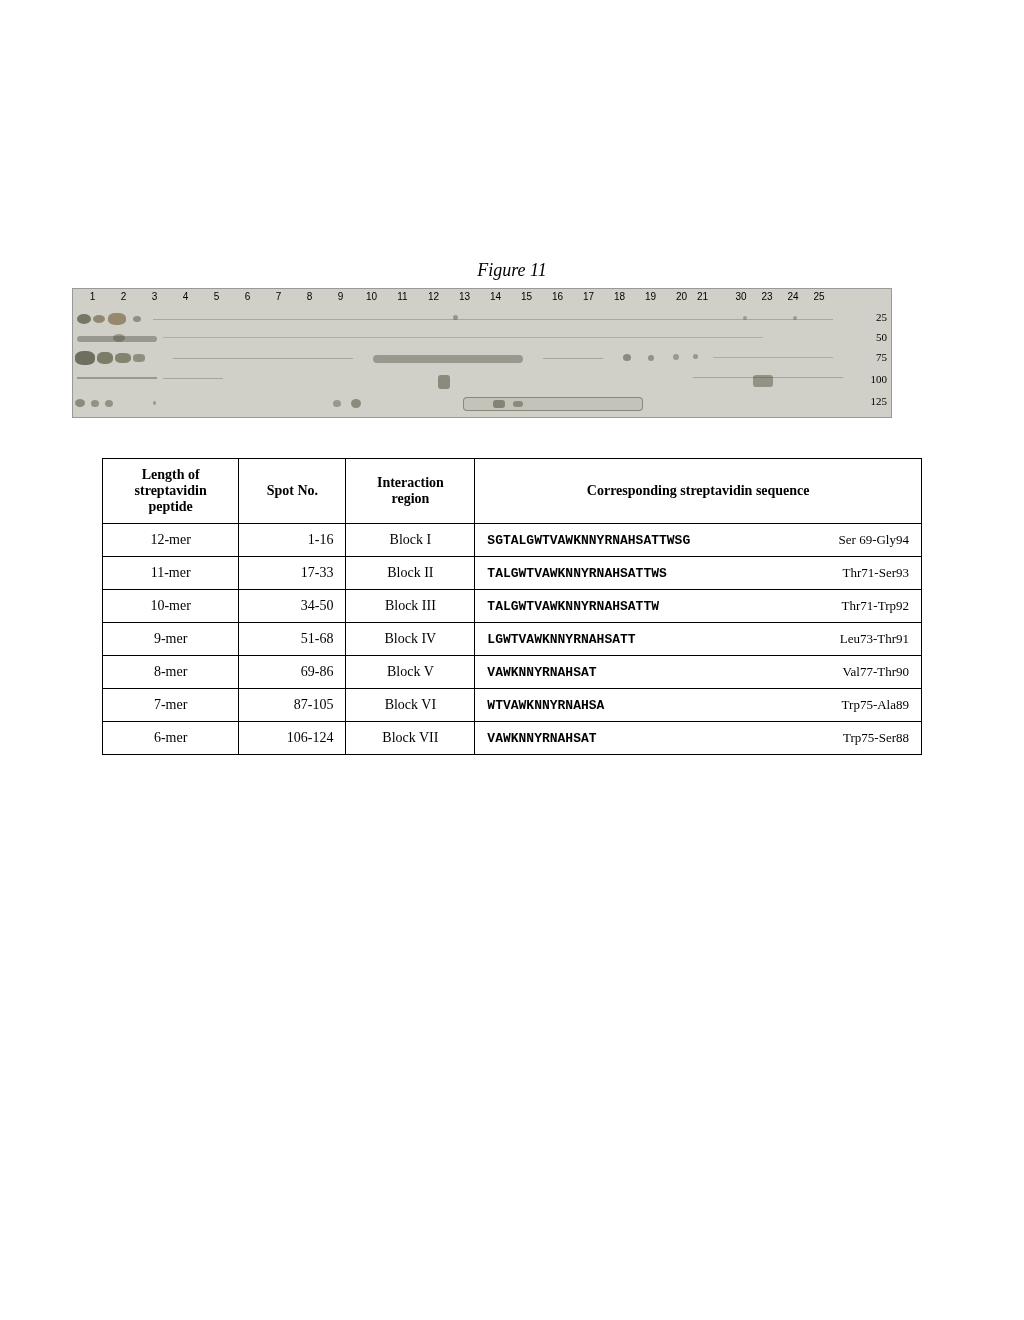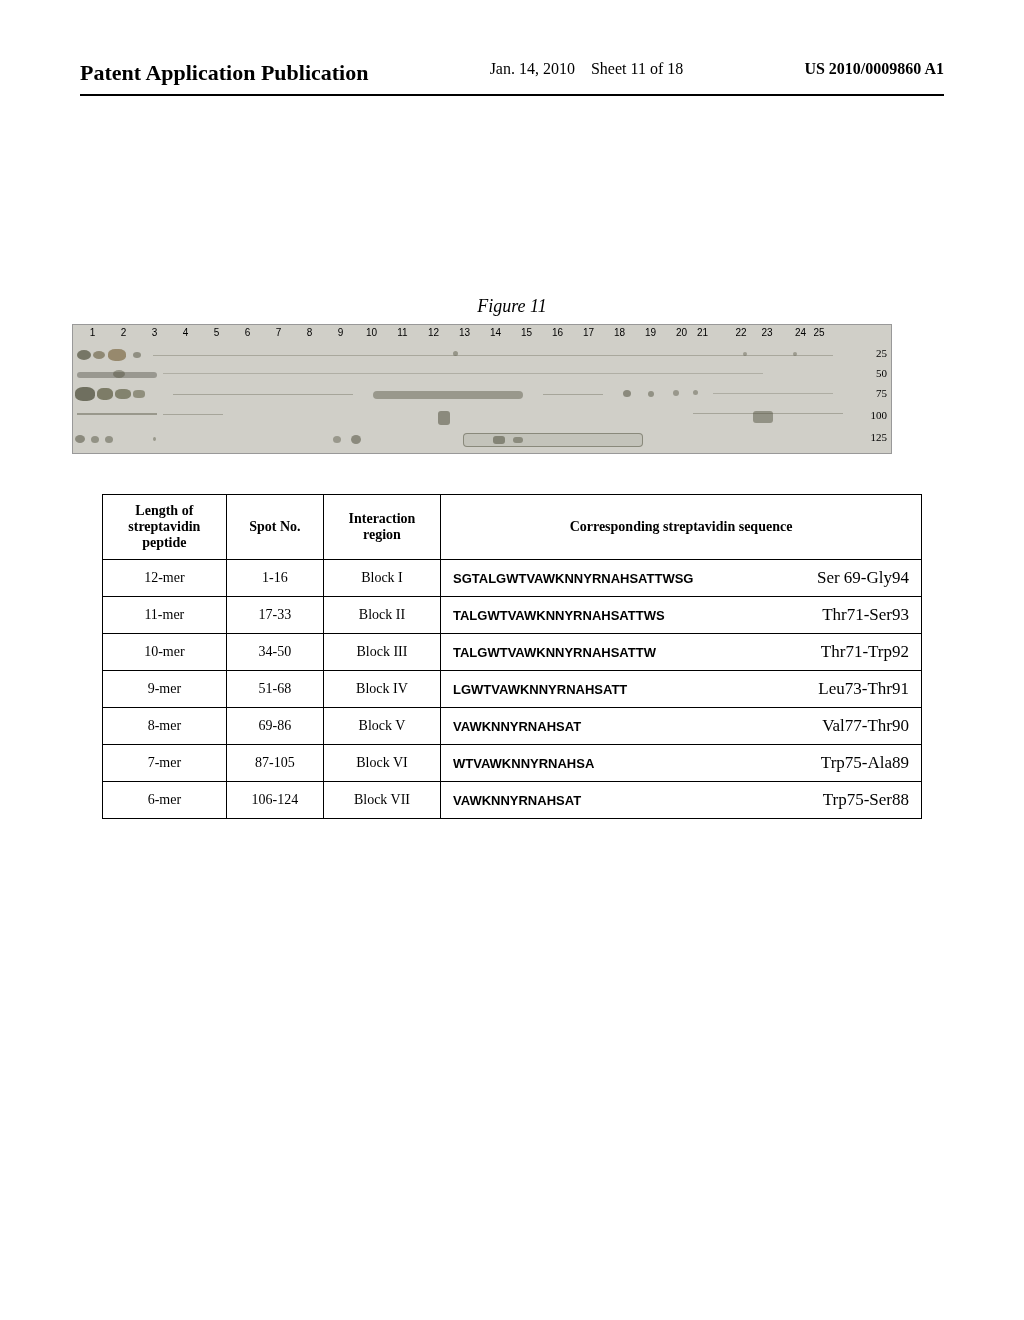--- a/index.html
+++ b/index.html
@@ -89,38 +89,38 @@
     }
 
     .data-table td {
       text-align: left;
     }
 
     .data-table td:first-child {
       text-align: center;
     }
     .data-table td:nth-child(2) {
-      text-align: center;
+      text-align: right;
     }
     .data-table td:nth-child(3) {
       text-align: center;
     }
 
     .seq-bold {
       font-weight: bold;
     }
 
     .seq-cell {
-      font-family: Liberation Sans, sans-serif;
+      font-family: Liberation Mono, monospace;
       font-size: 13px;
       letter-spacing: 0px;
     }
 
     .seq-range {
-      font-size: 17px;
+      font-size: 13px;
       margin-left: 20px;
     }
 
     .seq-container {
       display: flex;
       justify-content: space-between;
       align-items: center;
     }
 
     
@@ -136,28 +136,20 @@
       position: absolute;
       right: 4px;
       font-size: 11px;
     }
   </style>
 </head>
 <body>
 
 <div class="page">
 
-  <div class="header">
-    <div class="header-left">Patent Application Publication</div>
-    <div class="header-center">
-      <span>Jan. 14, 2010</span>&nbsp;&nbsp;&nbsp;
-      <span>Sheet 11 of 18</span>
-    </div>
-    <div class="header-right">US 2010/0009860 A1</div>
-  </div>
 
   <div class="figure-area">
 
     <div class="figure-title">Figure 11</div>
 
     <div class="gel-wrapper">
       <div class="gel-sim">
 
         <div style="position:absolute;top:2px;left:0;right:0;display:flex;padding:0 4px;font-size:10px;font-family:Arial,sans-serif;">
           <span style="width:31px;text-align:center">1</span>
@@ -174,23 +166,23 @@
           <span style="width:31px;text-align:center">12</span>
           <span style="width:31px;text-align:center">13</span>
           <span style="width:31px;text-align:center">14</span>
           <span style="width:31px;text-align:center">15</span>
           <span style="width:31px;text-align:center">16</span>
           <span style="width:31px;text-align:center">17</span>
           <span style="width:31px;text-align:center">18</span>
           <span style="width:31px;text-align:center">19</span>
           <span style="width:31px;text-align:center">20</span>
           <span style="width:31px;text-align:left">21</span>
-          <span style="width:26px;text-align:center">22</span>
+          <span style="width:26px;text-align:center">30</span>
           <span style="width:26px;text-align:center">23</span>
-          <span style="width:26px;text-align:right">24</span>
+          <span style="width:26px;text-align:center">24</span>
           <span style="width:26px;text-align:center">25</span>
         </div>
 
         <div style="position:absolute;top:22px;left:0;right:0;height:18px;">
 
           <div style="position:absolute;left:4px;top:3px;width:14px;height:10px;background:rgba(80,80,60,0.7);border-radius:50%;"></div>
           <div style="position:absolute;left:20px;top:4px;width:12px;height:8px;background:rgba(100,90,60,0.6);border-radius:50%;"></div>
           <div style="position:absolute;left:35px;top:2px;width:18px;height:12px;background:rgba(120,100,60,0.65);border-radius:40%;"></div>
           <div style="position:absolute;left:60px;top:5px;width:8px;height:6px;background:rgba(80,80,60,0.5);border-radius:50%;"></div>
 

